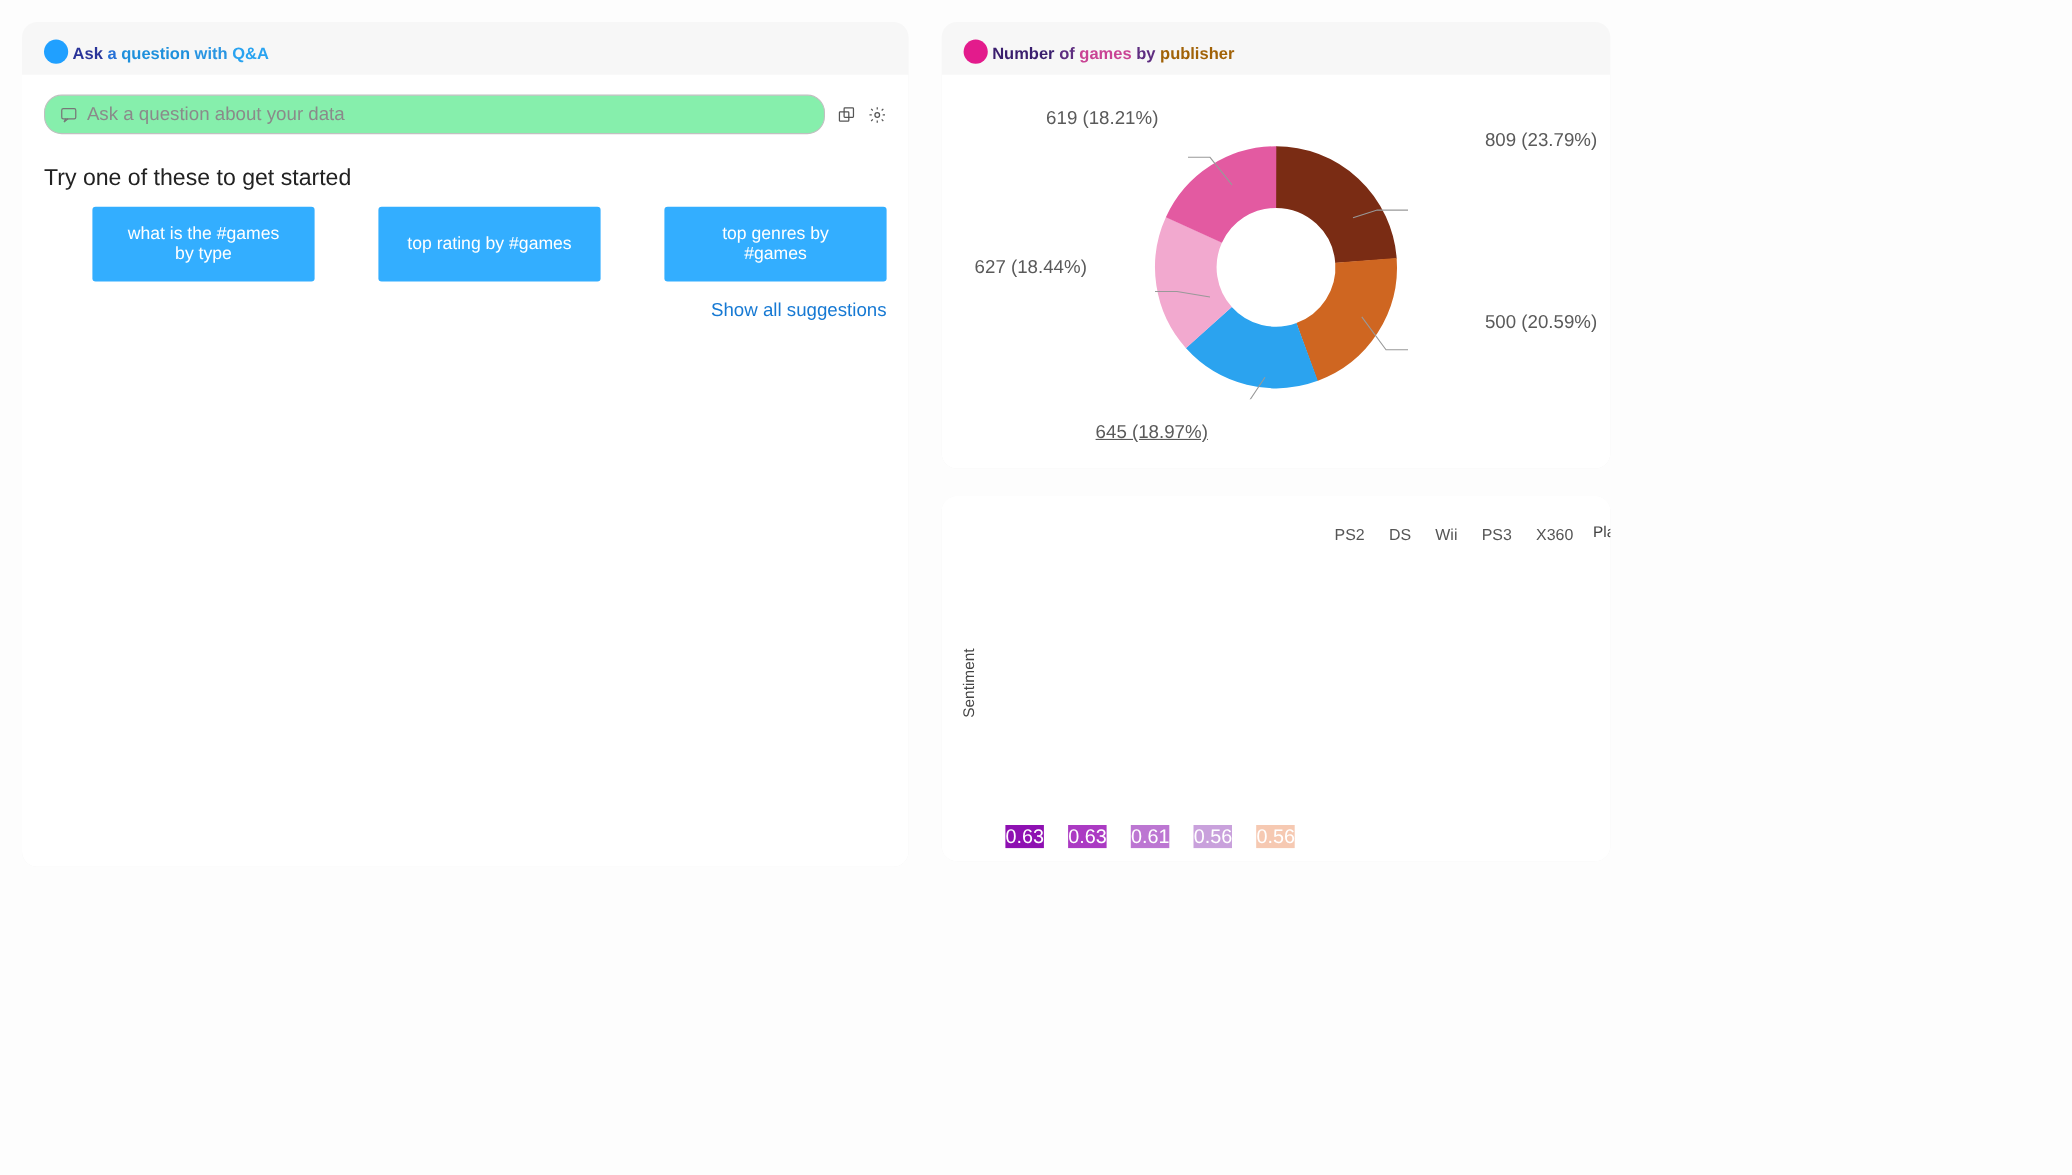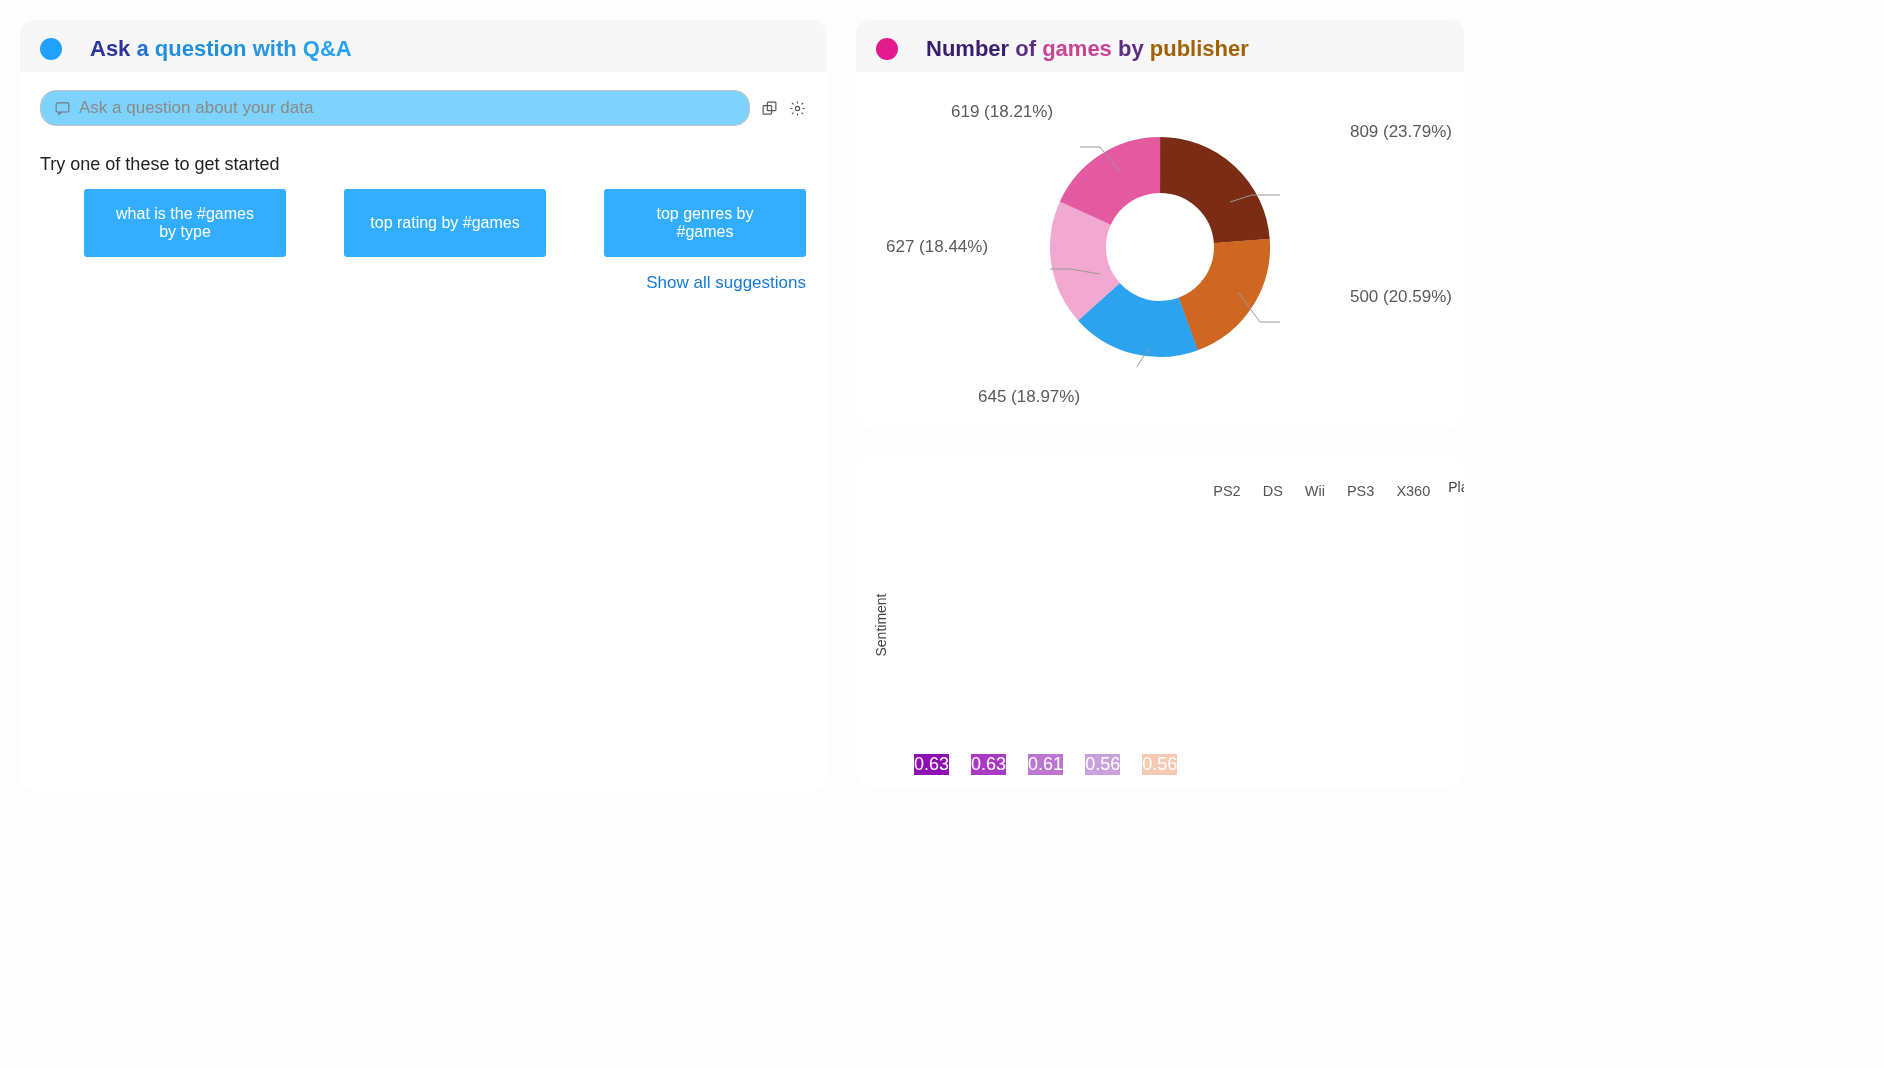--- a/index.html
+++ b/index.html
@@ -19,23 +19,23 @@
     .right-col { display: flex; flex-direction: column; gap: 25px; }
 
     .card {
       background: #f7f7f7;
       border-radius: 14px;
       overflow: hidden;
     }
     .card-header {
       padding: 16px 20px 10px 20px;
       display: flex;
-      align-items: center;
-      gap: 28px;
-      font-size: 22px;
+      align-items: flex-end;
+      gap: 4px;
+      font-size: 15px;
       font-weight: 700;
     }
     .dot {
       width: 22px; height: 22px; border-radius: 50%;
       flex-shrink: 0;
     }
     .dot-blue { background: #20a0ff; }
     .dot-pink { background: #e31b8c; }
     .dot-orange { background: #f5a054; }
 
@@ -65,30 +65,30 @@
 
     .search-row { display: flex; align-items: center; gap: 10px; }
     .search-box {
       flex: 1;
       display: flex;
       align-items: center;
       gap: 8px;
       border: 1px solid #c0c0c0;
       border-radius: 16px;
       padding: 7px 12px;
-      background: #7dd3fc;
+      background: #86efac;
     }
     .search-box input {
       border: none; outline: none; flex: 1;
       font-size: 17px; color: #555; background: transparent;
     }
     .search-box input::placeholder { color: #8a8a8a; }
     .icon-btn { width: 18px; height: 18px; cursor: pointer; color: #555; display: inline-flex; align-items: center; justify-content: center; }
 
-    .try-text { font-size: 18px; color: #222; margin: 28px 0 14px 0; }
+    .try-text { font-size: 21px; color: #222; margin: 28px 0 14px 0; }
 
     .suggestion-row { display: flex; gap: 14px; flex-wrap: wrap; }
     .sugg-btn {
       background: #33aeff;
       color: #fff;
       border: none;
       padding: 16px 22px;
       font-size: 16px;
       border-radius: 3px;
       cursor: pointer;
@@ -211,21 +211,21 @@
             <g stroke="#999" stroke-width="1" fill="none">
               <path d="M210 85 L232 78 L260 78" transform="translate(-20,-10)"></path>
               <path d="M218 170 L240 200 L268 200" transform="translate(-20,-5)"></path>
               <path d="M110 228 L90 258 L70 258" transform="translate(0,-8)"></path>
               <path d="M25 155 L-5 150 L-25 150" transform="translate(35,-8)"></path>
               <path d="M55 40 L35 15 L15 15" transform="translate(25,5)"></path>
             </g>
           </svg>
           <div class="donut-label" style="right:2px; top:40px;">809 (23.79%)</div>
           <div class="donut-label" style="right:2px; top:205px;">500 (20.59%)</div>
-          <div class="donut-label" style="left:112px; bottom:5px;">645 (18.97%)</div>
+          <div class="donut-label" style="left:130px; bottom:5px;text-decoration:underline;">645 (18.97%)</div>
           <div class="donut-label" style="left:20px; top:155px;">627 (18.44%)</div>
           <div class="donut-label" style="left:85px; top:20px;">619 (18.21%)</div>
         </div>
       </div>
     </div>
 
     <div class="card">
       <div class="card-body" style="padding:10px 10px 12px 10px;">
         <div class="bar-chart">
           <div class="y-axis">

